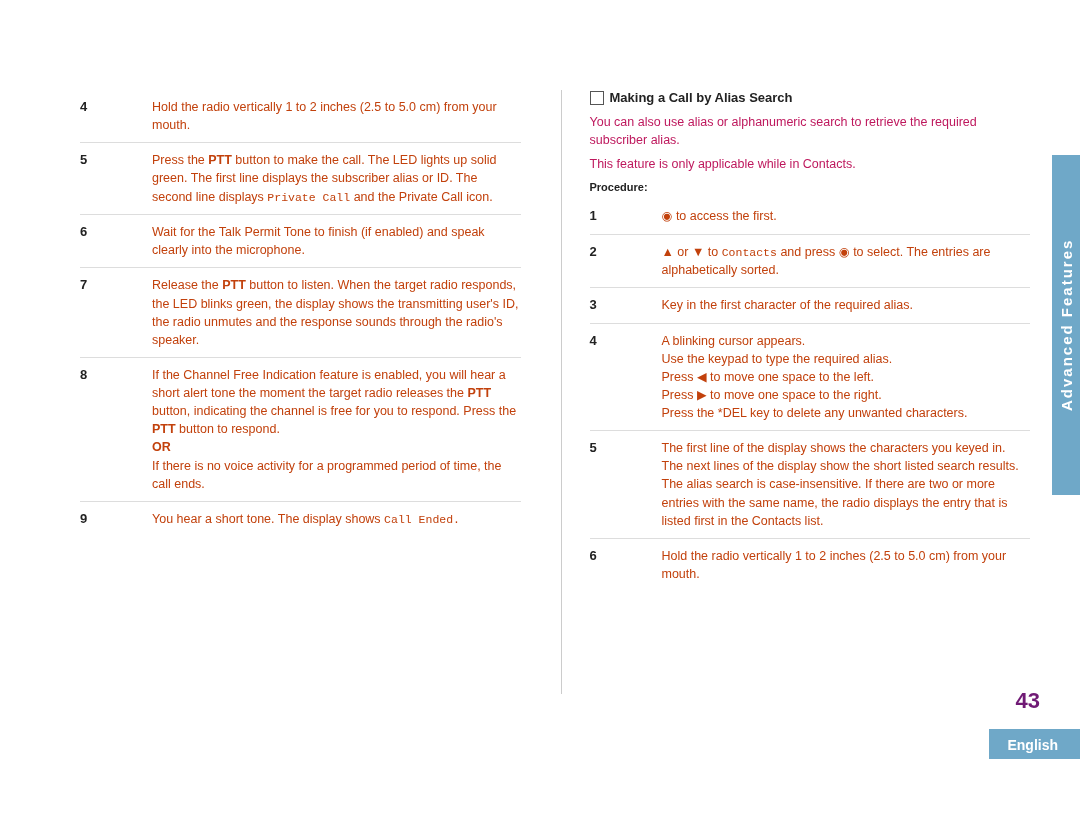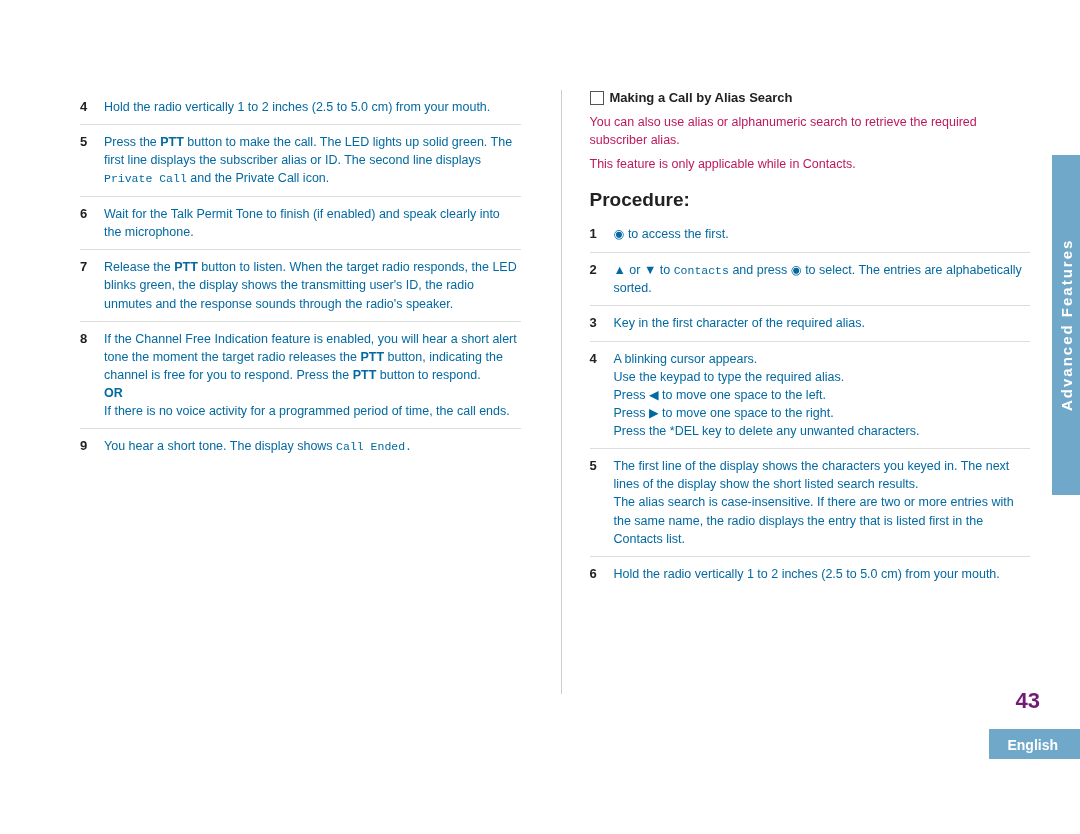--- a/index.html
+++ b/index.html
@@ -102,22 +102,23 @@
     .step-number {
       font-weight: bold;
       font-size: 13px;
       min-width: 16px;
       color: #222;
     }
 
     .step-content {
       flex: 1;
       font-size: 12.5px;
-      color: #0369a1;
+      color: #c2410c;
       line-height: 1.45;
+      margin-left: 48px;
     }
 
     .step-content b, .step-content strong {
       font-weight: bold;
     }
 
     code, .mono {
       font-family: Liberation Mono, monospace;
       font-size: 11.5px;
     }
@@ -143,23 +144,23 @@
 
     .section-intro {
       font-size: 12.5px;
       color: #be185d;
       margin-bottom: 6px;
       line-height: 1.45;
     }
 
     .procedure-label {
       font-weight: bold;
-      font-size: 19px;
+      font-size: 11px;
       margin-bottom: 6px;
-      margin-top: 16px;
+      margin-top: 8px;
     }
 
     
     .or-text {
       font-weight: bold;
       font-size: 12.5px;
       margin-bottom: 2px;
     }
   </style>
 </head>

